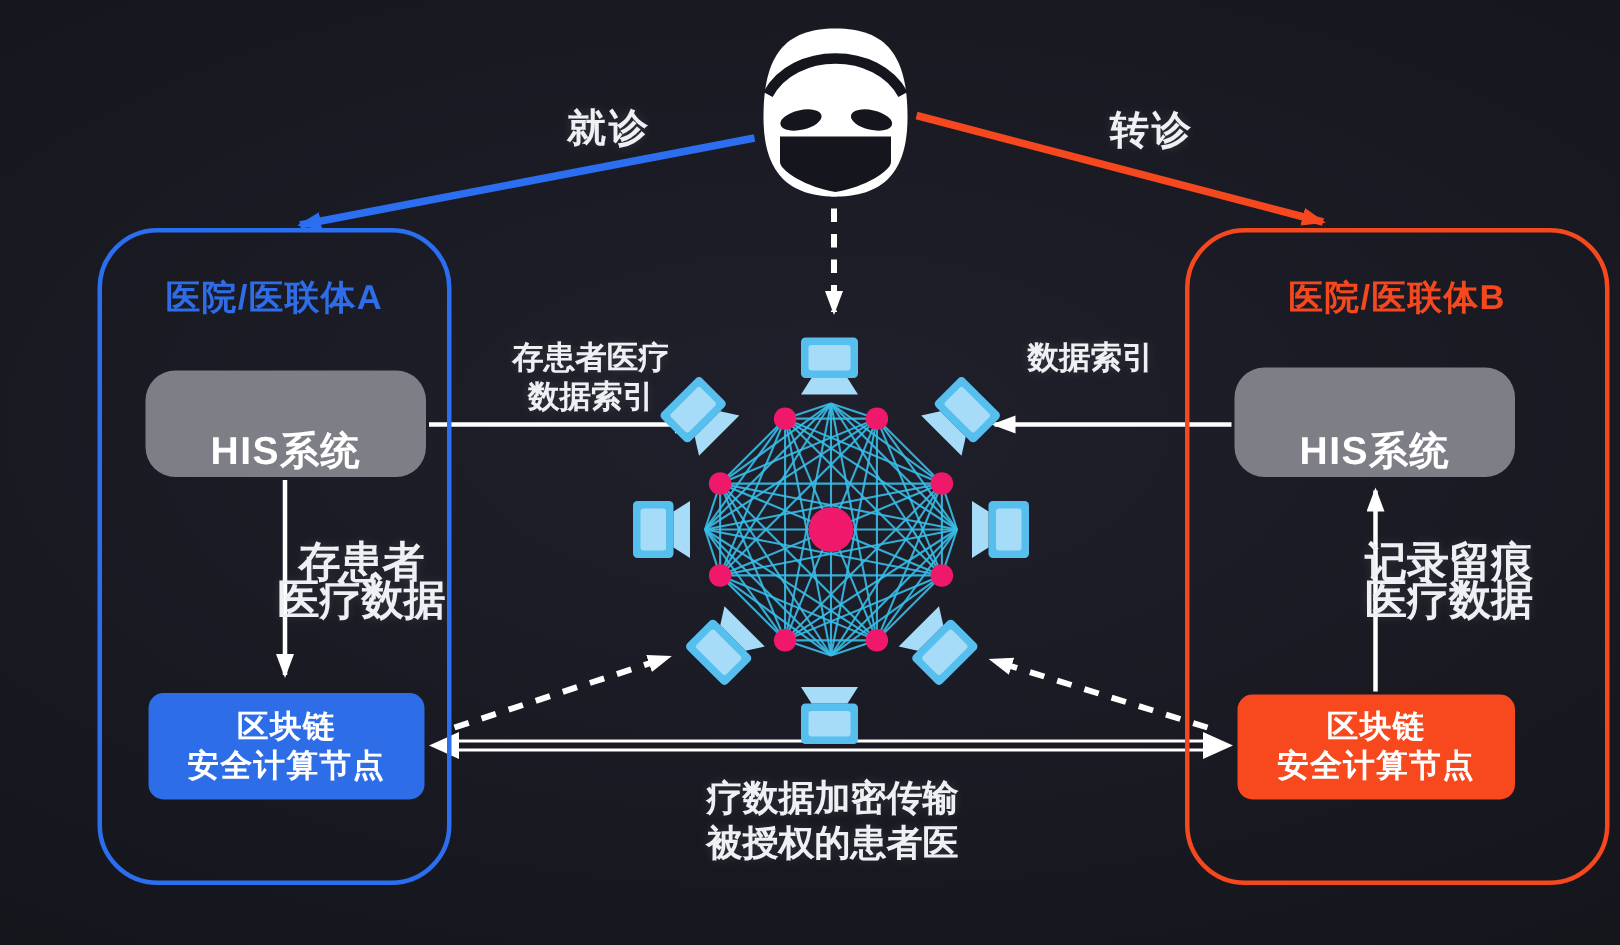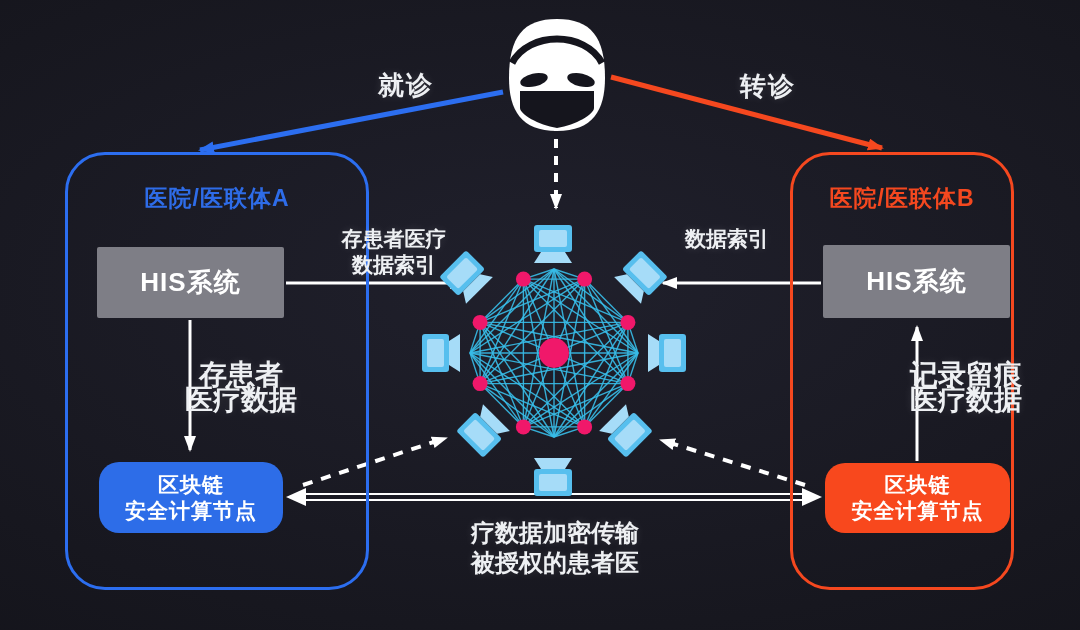--- a/index.html
+++ b/index.html
@@ -1,32 +1,32 @@
 <!DOCTYPE html>
 <html><head>
 <meta charset="utf-8">
 <style>
   html,body{margin:0;padding:0;background:#0e0e14;}
   .stage{position:relative;width:1080px;height:630px;overflow:hidden;
     background:radial-gradient(120% 100% at 50% 45%, #20202c 0%, #17171f 55%, #101016 100%);
     font-family:"Liberation Sans","DejaVu Sans",sans-serif;}
   #diagram-svg{position:absolute;left:0;top:0;z-index:1;}
   .panel{position:absolute;z-index:2;border-radius:40px;box-sizing:border-box;}
-  .panel-a{left:65px;top:152px;width:304px;height:438px;border:3px solid #2c6ef0;}
-  .panel-b{left:790px;top:152px;width:224px;height:438px;border:3px solid #f5481f;}
+  .panel-a{left:65px;top:152px;width:236px;height:438px;border:3px solid #2c6ef0;}
+  .panel-b{left:790px;top:152px;width:283px;height:438px;border:3px solid #f5481f;}
   .panel-title{position:absolute;top:28px;left:0;width:100%;text-align:center;
     font-size:23px;font-weight:700;letter-spacing:1px;}
   .panel-a .panel-title{color:#2e6ce8;}
   .panel-b .panel-title{color:#f5481f;}
   .box{position:absolute;z-index:3;display:flex;flex-direction:column;align-items:center;
     justify-content:center;color:#fff;font-weight:700;text-align:center;box-sizing:border-box;}
-  .his{background:#7e7e86;border-radius:2px;font-size:26px;letter-spacing:1px;}
+  .his{background:#7e7e86;border-radius:20px;font-size:26px;letter-spacing:1px;justify-content:flex-end;}
   .his-a{left:97px;top:247px;width:187px;height:71px;}
   .his-b{left:823px;top:245px;width:187px;height:73px;}
-  .bc{border-radius:20px;font-size:21px;line-height:26px;letter-spacing:1px;}
+  .bc{border-radius:10px;font-size:21px;line-height:26px;letter-spacing:1px;}
   .bc-a{left:99px;top:462px;width:184px;height:71px;background:#2d6de8;}
   .bc-b{left:825px;top:463px;width:185px;height:70px;background:#f8481d;}
   .lbl{position:absolute;z-index:2;color:#eef0f3;font-weight:700;text-align:center;
     transform:translateX(-50%);white-space:nowrap;text-shadow:0 0 8px rgba(255,255,255,.12);}
   .t-big{font-size:26px;letter-spacing:2px;margin-left:20px;}
   .t-med{font-size:21px;line-height:26px;}
   .t-sm{font-size:28px;line-height:25px;}
   .lbl-visit{left:386px;top:68px;}
   .lbl-referral{left:748px;top:69px;}
   .lbl-auth{left:571px;top:146px;transform:none;text-align:left;}

